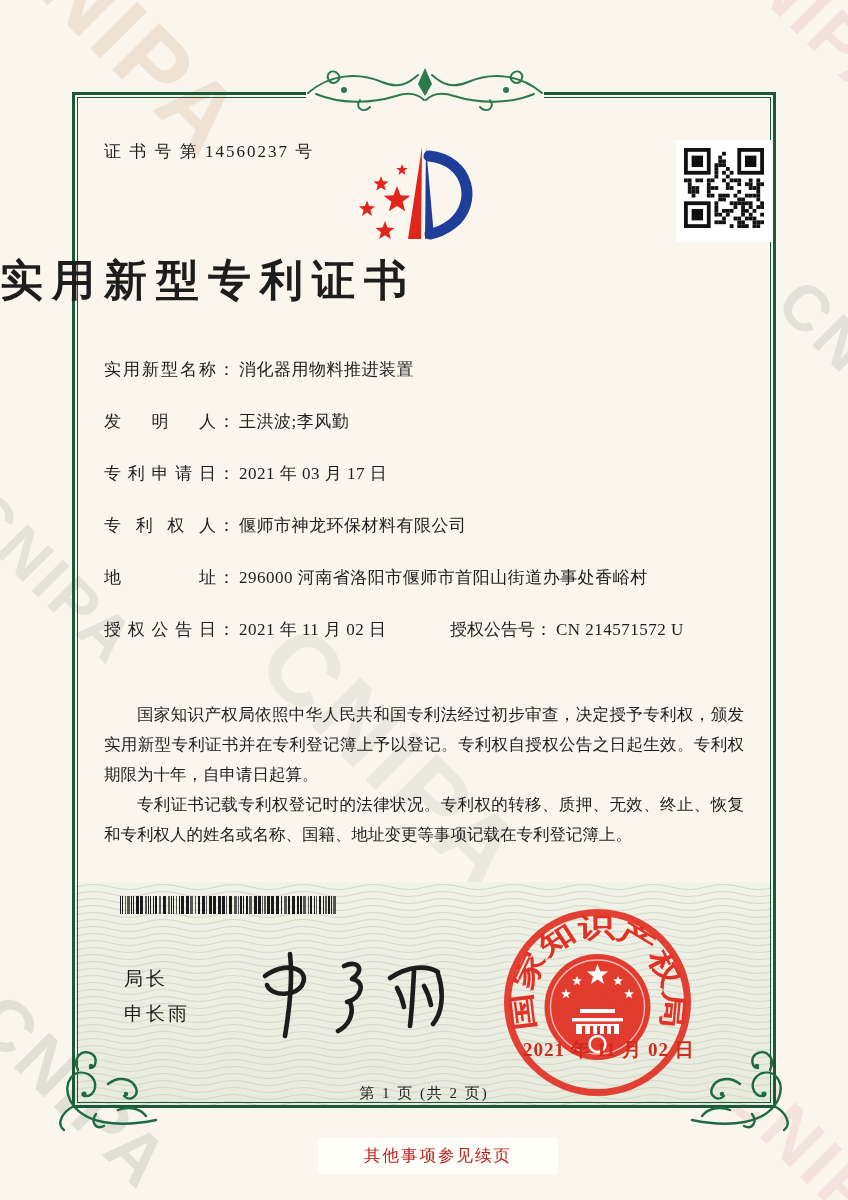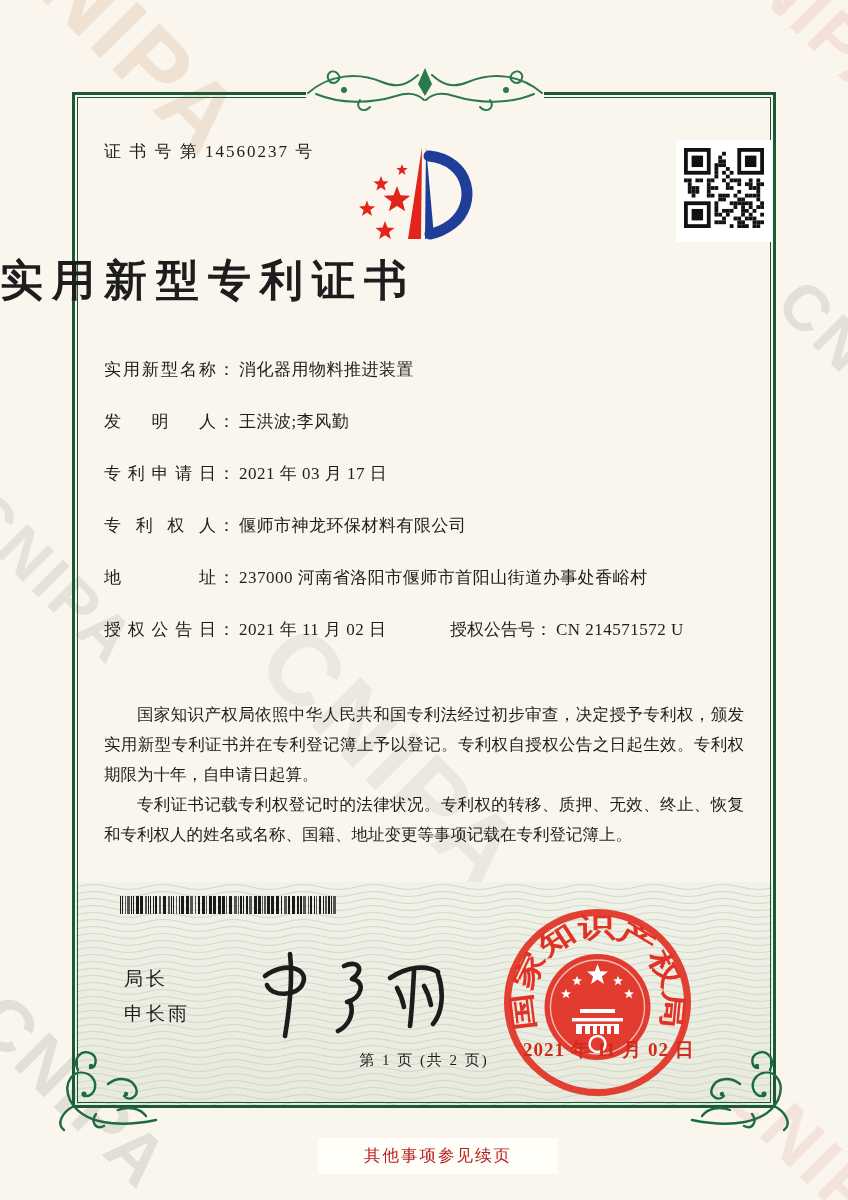--- a/index.html
+++ b/index.html
@@ -54,21 +54,21 @@
   #body-text p{margin:0; text-indent:2em;}
 
   #barcode{position:absolute; left:120px; top:896px; z-index:4;}
   #officer{position:absolute; left:124px; top:966px; z-index:4;
     font-family:"Liberation Sans","DejaVu Sans",sans-serif; font-size:19px; letter-spacing:3px; color:#1c1c1c;}
   #officer .name{margin-top:9px;}
   #signature{position:absolute; left:252px; top:946px; z-index:4;}
   #seal{position:absolute; left:500px; top:905px; z-index:4;}
   #seal-date{position:absolute; left:523px; top:1037px; z-index:5;
     font-size:19px; color:#cf2a1b; letter-spacing:1px; font-weight:bold;}
-  #page-info{position:absolute; left:72px; top:1051px; width:704px; text-align:center;
+  #page-info{position:absolute; left:72px; top:1084px; width:704px; text-align:center;
     font-size:15px; letter-spacing:2px; z-index:4;}
   #continuation-box{position:absolute; left:318px; top:1138px; width:240px; height:36px;
     background:#fffef8; z-index:4; text-align:center; line-height:36px; font-size:16.5px;
     letter-spacing:2px; color:#b91c1c;}
 </style>
 </head>
 <body>
 
 <div id="stage">
 
@@ -323,21 +323,21 @@
     <div class="frow">
       <span class="flabel">发明人</span><span class="fcolon">：</span><span class="fvalue">王洪波;李风勤</span>
     </div>
     <div class="frow">
       <span class="flabel">专利申请日</span><span class="fcolon">：</span><span class="fvalue">2021 年 03 月 17 日</span>
     </div>
     <div class="frow">
       <span class="flabel">专利权人</span><span class="fcolon">：</span><span class="fvalue">偃师市神龙环保材料有限公司</span>
     </div>
     <div class="frow">
-      <span class="flabel">地址</span><span class="fcolon">：</span><span class="fvalue">237000 河南省洛阳市偃师市首阳山街道办事处香峪村</span>
+      <span class="flabel">地址</span><span class="fcolon">：</span><span class="fvalue">296000 河南省洛阳市偃师市首阳山街道办事处香峪村</span>
     </div>
     <div class="frow">
       <span class="flabel">授权公告日</span><span class="fcolon">：</span><span class="fvalue">2021 年 11 月 02 日</span>
       <span class="pair2">
         <span>授权公告号</span><span>：</span><span class="fvalue">CN 214571572 U</span>
       </span>
     </div>
   </div>
 
   <div id="body-text">

